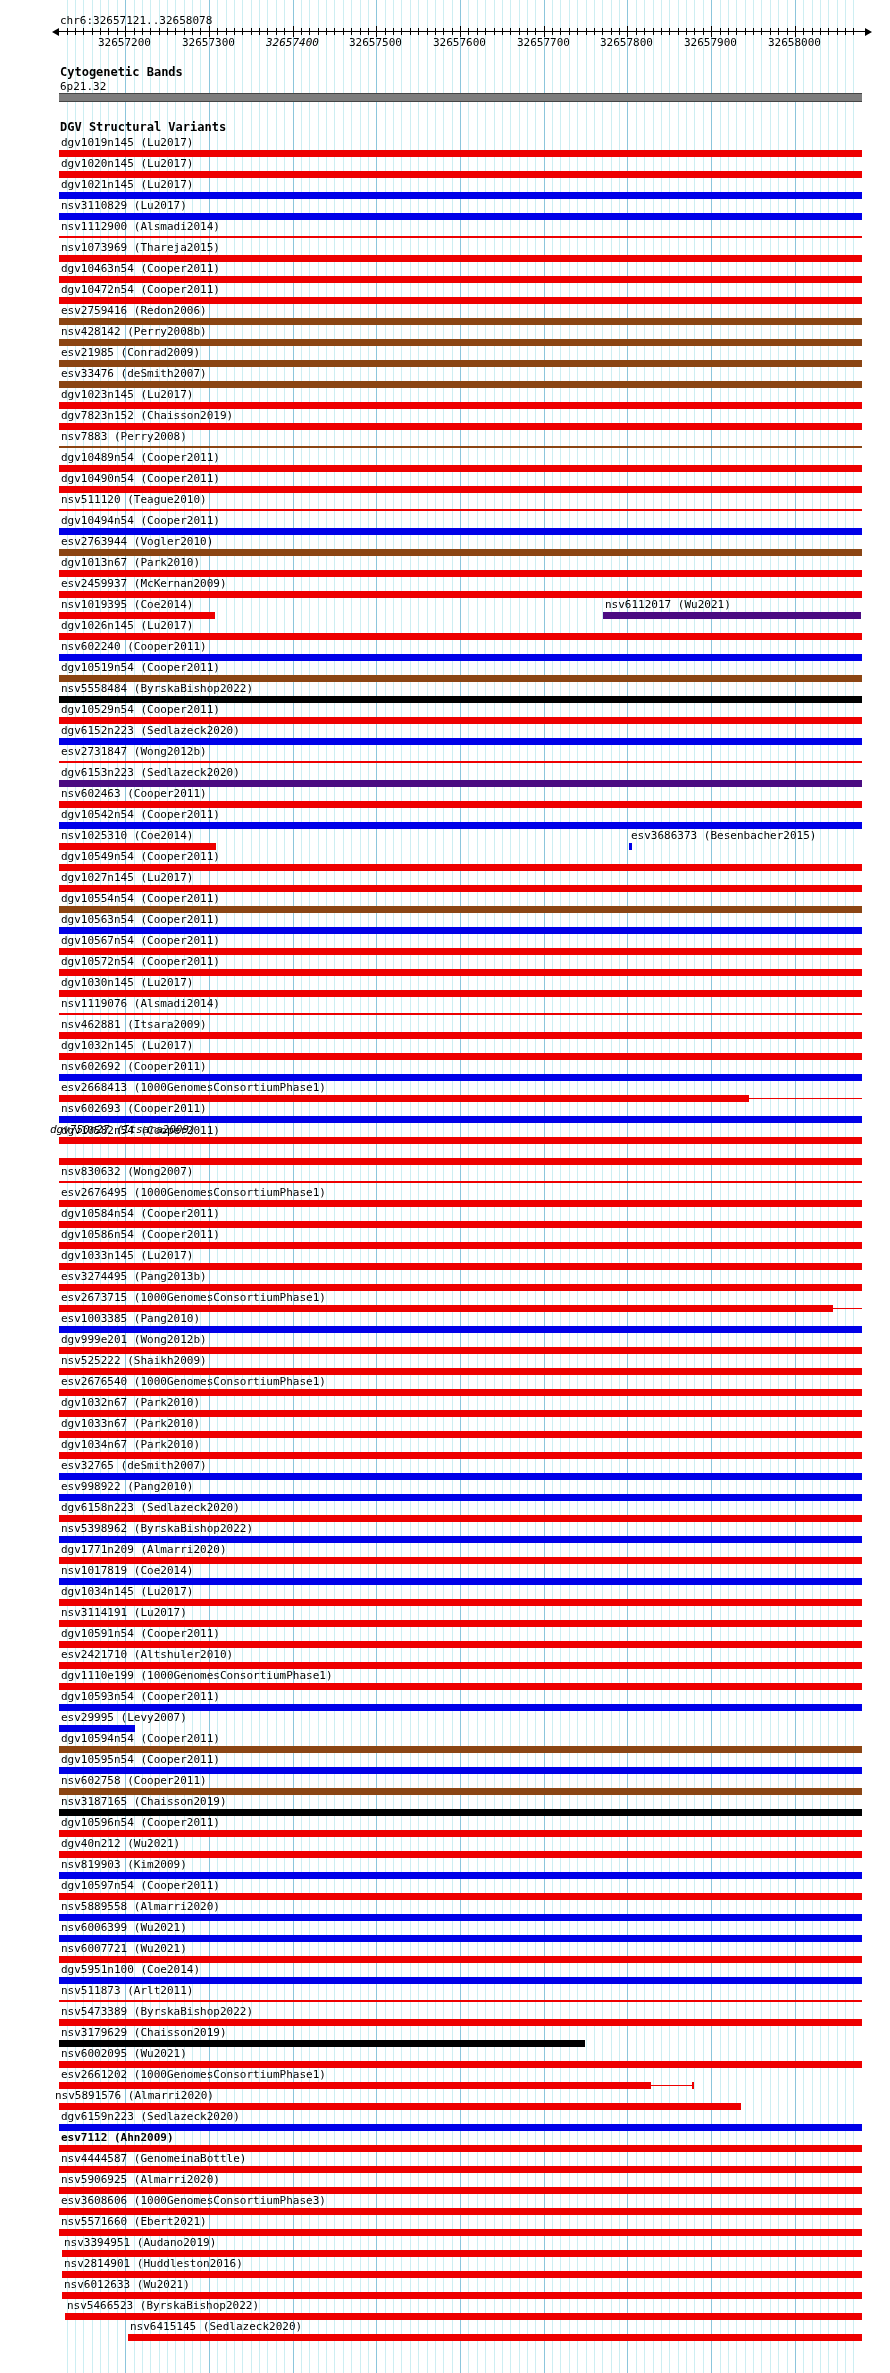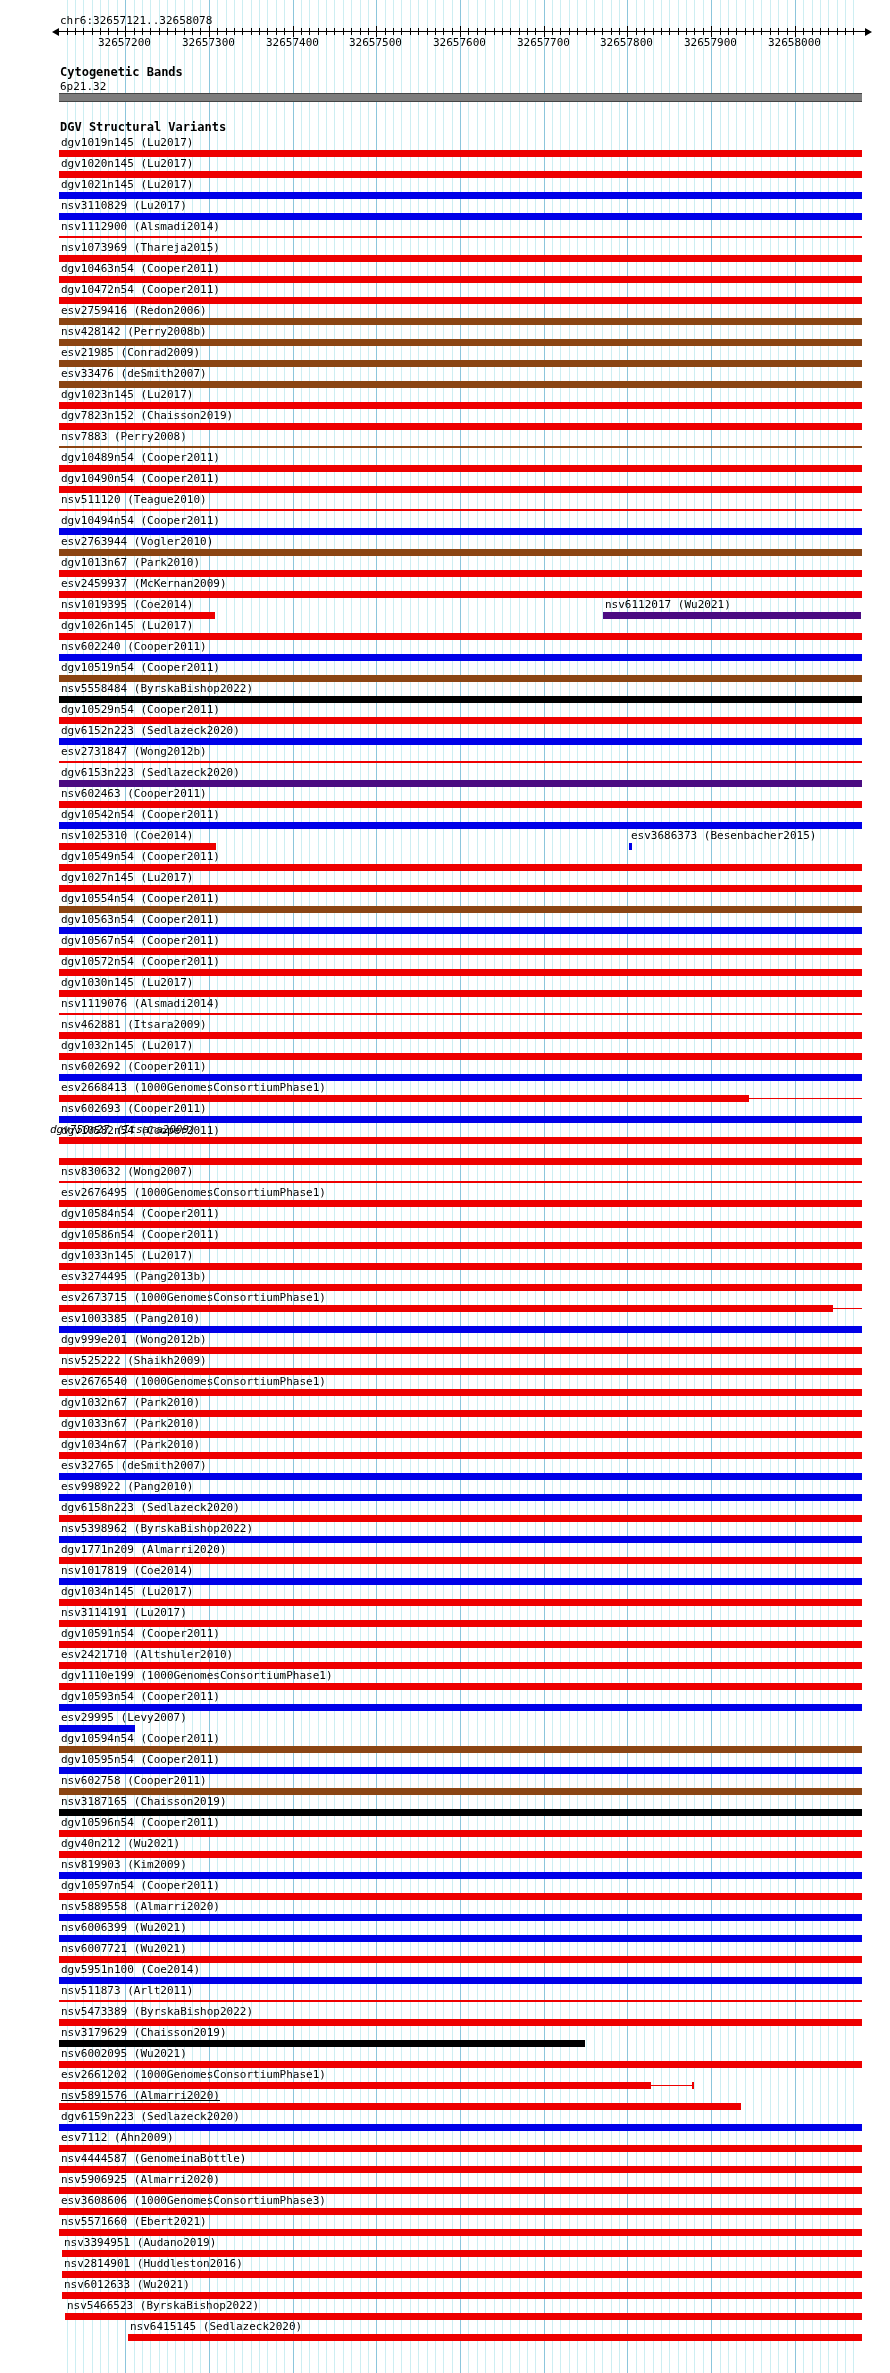--- a/index.html
+++ b/index.html
@@ -230,21 +230,21 @@
       <div class="tickmark" style="left: 819.9px; top: 28px; height: 7px;"></div>
       <div class="tickmark" style="left: 828.3px; top: 28px; height: 7px;"></div>
       <div class="tickmark" style="left: 836.7px; top: 28px; height: 7px;"></div>
       <div class="tickmark" style="left: 845.1px; top: 28px; height: 7px;"></div>
       <div class="tickmark" style="left: 853.4px; top: 28px; height: 7px;"></div>
       <div class="tickmark" style="left: 125px; top: 26px; height: 11px;"></div>
       <div class="txt" style="left: 98px; top: 36px;">32657200</div>
       <div class="tickmark" style="left: 209px; top: 26px; height: 11px;"></div>
       <div class="txt" style="left: 182px; top: 36px;">32657300</div>
       <div class="tickmark" style="left: 293px; top: 26px; height: 11px;"></div>
-      <div class="txt" style="left: 266px; top: 36px;">32657400</div>
+      <div class="txt" style="left: 266px; top: 36px; font-style: italic;">32657400</div>
       <div class="tickmark" style="left: 376px; top: 26px; height: 11px;"></div>
       <div class="txt" style="left: 349px; top: 36px;">32657500</div>
       <div class="tickmark" style="left: 460px; top: 26px; height: 11px;"></div>
       <div class="txt" style="left: 433px; top: 36px;">32657600</div>
       <div class="tickmark" style="left: 544px; top: 26px; height: 11px;"></div>
       <div class="txt" style="left: 517px; top: 36px;">32657700</div>
       <div class="tickmark" style="left: 627px; top: 26px; height: 11px;"></div>
       <div class="txt" style="left: 600px; top: 36px;">32657800</div>
       <div class="tickmark" style="left: 711px; top: 26px; height: 11px;"></div>
       <div class="txt" style="left: 684px; top: 36px;">32657900</div>
@@ -447,25 +447,25 @@
       <div class="txt" style="left: 61px; top: 2005px;">nsv5473389 (ByrskaBishop2022)</div>
       <div class="bar" style="left: 59px; top: 2019px; width: 803px; background: rgb(238, 0, 0);"></div>
       <div class="txt" style="left: 61px; top: 2026px;">nsv3179629 (Chaisson2019)</div>
       <div class="bar" style="left: 59px; top: 2040px; width: 526px; background: rgb(0, 0, 0);"></div>
       <div class="txt" style="left: 61px; top: 2047px;">nsv6002095 (Wu2021)</div>
       <div class="bar" style="left: 59px; top: 2061px; width: 803px; background: rgb(238, 0, 0);"></div>
       <div class="txt" style="left: 61px; top: 2068px;">esv2661202 (1000GenomesConsortiumPhase1)</div>
       <div class="bar" style="left: 59px; top: 2082px; width: 592px; background: rgb(238, 0, 0);"></div>
       <div class="connline" style="left: 651px; top: 2085px; width: 42px; background: rgb(238, 0, 0);"></div>
       <div class="endtick" style="left: 692px; top: 2082px; background: rgb(238, 0, 0);"></div>
-      <div class="txt" style="left: 61px; top: 2089px; text-decoration: underline;">nsv5891576 (Almarri2020)</div>
+      <div class="txt" style="left: 55px; top: 2089px;">nsv5891576 (Almarri2020)</div>
       <div class="bar" style="left: 59px; top: 2103px; width: 682px; background: rgb(238, 0, 0);"></div>
       <div class="txt" style="left: 61px; top: 2110px;">dgv6159n223 (Sedlazeck2020)</div>
       <div class="bar" style="left: 59px; top: 2124px; width: 803px; background: rgb(0, 0, 232);"></div>
-      <div class="txt" style="left: 61px; top: 2131px;">esv7112 (Ahn2009)</div>
+      <div class="txt" style="left: 61px; top: 2131px; font-weight: bold;">esv7112 (Ahn2009)</div>
       <div class="bar" style="left: 59px; top: 2145px; width: 803px; background: rgb(238, 0, 0);"></div>
       <div class="txt" style="left: 61px; top: 2152px;">nsv4444587 (GenomeinaBottle)</div>
       <div class="bar" style="left: 59px; top: 2166px; width: 803px; background: rgb(238, 0, 0);"></div>
       <div class="txt" style="left: 61px; top: 2173px;">nsv5906925 (Almarri2020)</div>
       <div class="bar" style="left: 59px; top: 2187px; width: 803px; background: rgb(238, 0, 0);"></div>
       <div class="txt" style="left: 61px; top: 2194px;">esv3608606 (1000GenomesConsortiumPhase3)</div>
       <div class="bar" style="left: 59px; top: 2208px; width: 803px; background: rgb(238, 0, 0);"></div>
       <div class="txt" style="left: 61px; top: 2215px;">nsv5571660 (Ebert2021)</div>
       <div class="bar" style="left: 59px; top: 2229px; width: 803px; background: rgb(238, 0, 0);"></div>
       <div class="txt" style="left: 64px; top: 2236px;">nsv3394951 (Audano2019)</div>

